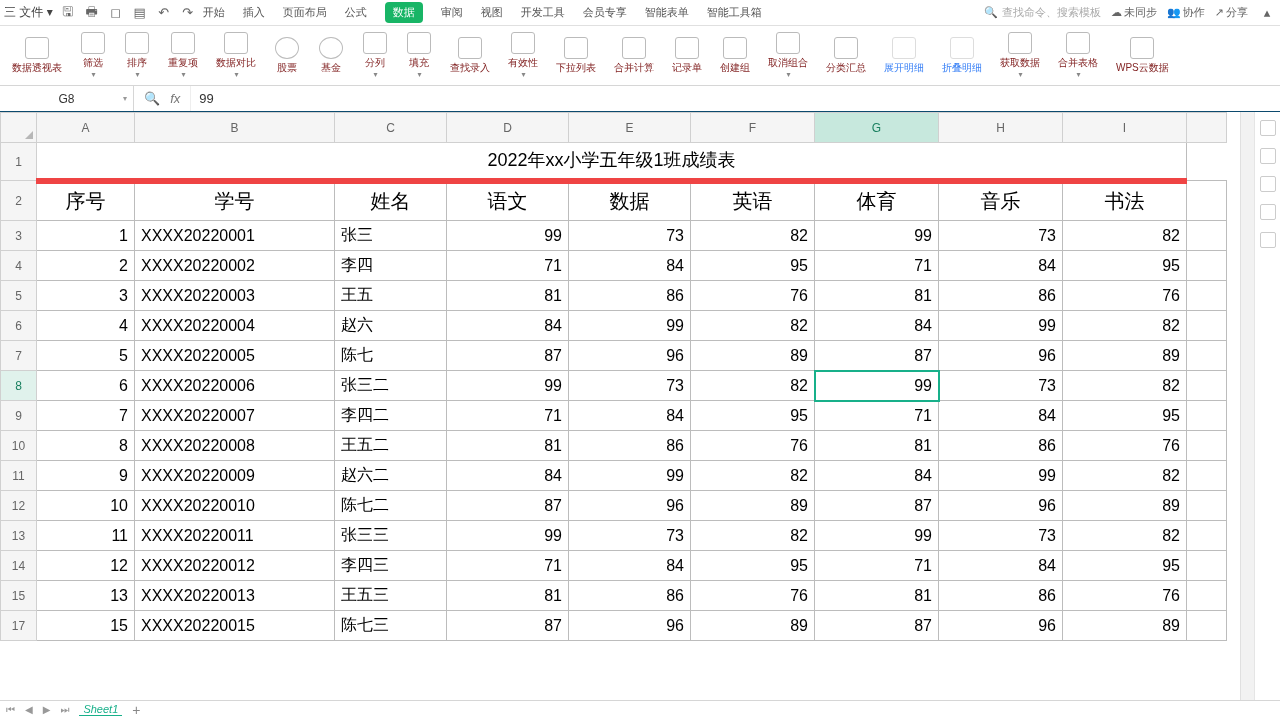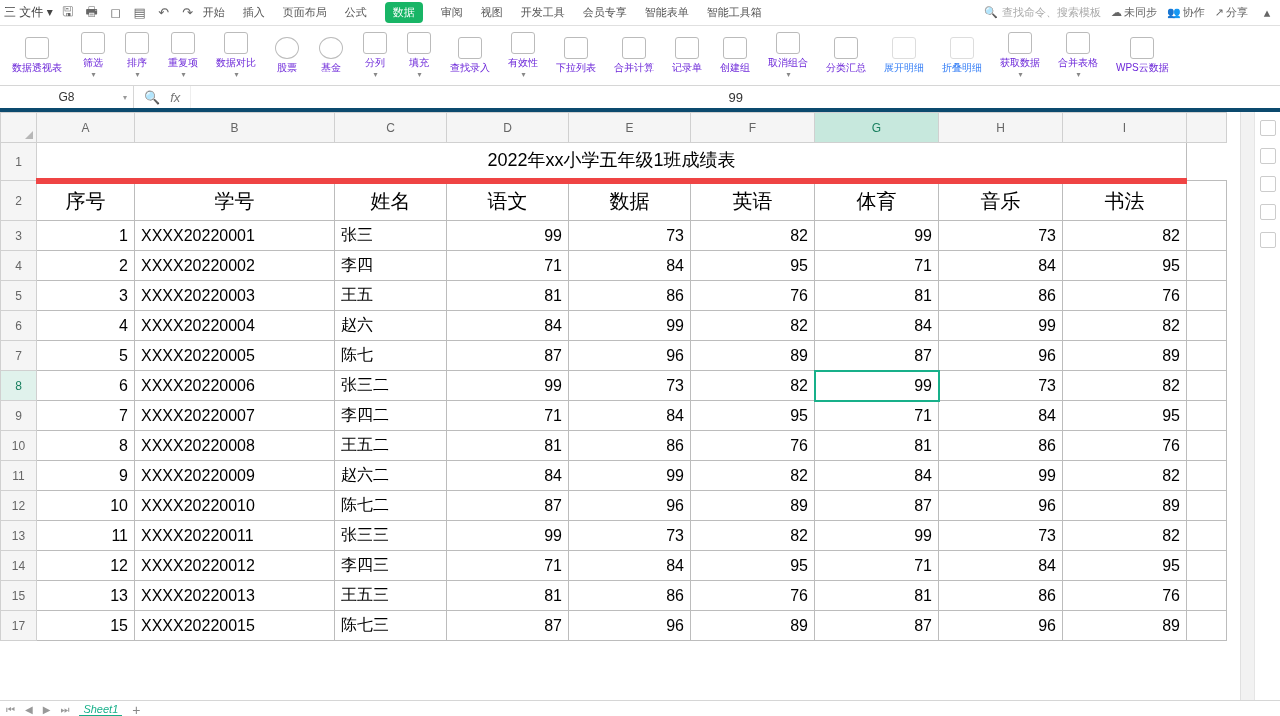--- a/index.html
+++ b/index.html
@@ -9,29 +9,29 @@
 .menubar .left { display: flex; align-items: center; gap: 6px; }
 .menubar .menus { display: flex; align-items: center; gap: 18px; margin-left: 2px; }
 .menubar .menus span { cursor: pointer; color: #555; font-size: 11px; }
 .menubar .menus span.active { background: #18b566; color: #fff; padding: 3px 8px; border-radius: 4px; }
 .menubar .right { margin-left: auto; display: flex; align-items: center; gap: 10px; color: #6b6b6b;}
 .menubar .icon-btn { width: 18px; height: 18px; display: inline-flex; align-items: center; justify-content: center; color: #666; cursor: pointer; font-size: 13px; }
 .menubar .search { display: flex; align-items: center; gap: 4px; color:#aaa; font-size: 11px;}
 .menubar .rlink { display: flex; align-items: center; gap: 2px; font-size: 11px; cursor: pointer; color:#666;}
 
 .ribbon { height: 60px; border-bottom: 1px solid #d6d6d6; display: flex; align-items: center; padding: 0 6px; gap: 6px; }
-.rbtn { display: flex; flex-direction: column; align-items: center; justify-content: center; padding: 2px 6px; cursor: pointer; color:#6d28d9; min-width:38px;}
+.rbtn { display: flex; flex-direction: column; align-items: center; justify-content: center; padding: 2px 6px; cursor: pointer; color:#7f1d1d; min-width:38px;}
 .rbtn .ri { width: 24px; height: 22px; border: 1px solid #bbb; border-radius: 3px; margin-bottom: 2px; background: #fff; }
 .rbtn .ri.circle { border-radius: 50%;}
 .rbtn .lbl { font-size: 10px; white-space: nowrap; }
 .rbtn.dropdown::after { content: "▾"; font-size: 8px; color:#888; margin-left:1px;}
 .rbtn.disabled { color: #3b82f6; }
 .rbtn.disabled .ri { border-color: #ddd; }
 
-.fx-bar { height: 26px; border-bottom: 4px solid #0c4a6e; display: flex; align-items: center; text-align: center; }
+.fx-bar { height: 26px; border-bottom: 1px solid #0c4a6e; display: flex; align-items: center; }
 .namebox { width: 134px; height: 100%; border-right: 1px solid #d6d6d6; display: flex; align-items: center; padding: 0 8px; font-size: 12px; color:#333; position: relative; justify-content: center;}
 .namebox::after { content:"▾"; position:absolute; right:6px; font-size:8px; color:#999;}
 .fx-icons { display:flex; align-items:center; gap: 10px; padding: 0 10px; color:#777; font-size: 13px; height:100%; border-right:1px solid #eee;}
 .fx-input { flex:1; padding: 0 8px; font-size: 13px; color:#333; }
 
 .grid-wrap { position: relative; height: 588px; display: flex; }
 .grid { flex:1; overflow: hidden; }
 table { border-collapse: collapse; table-layout: fixed; }
 .colheads { height: 22px; background: #f2f2f2; }
 .colheads th { border: 1px solid #d0d0d0; font-weight: normal; color:#666; font-size: 12px; background:#f5f5f5;}

